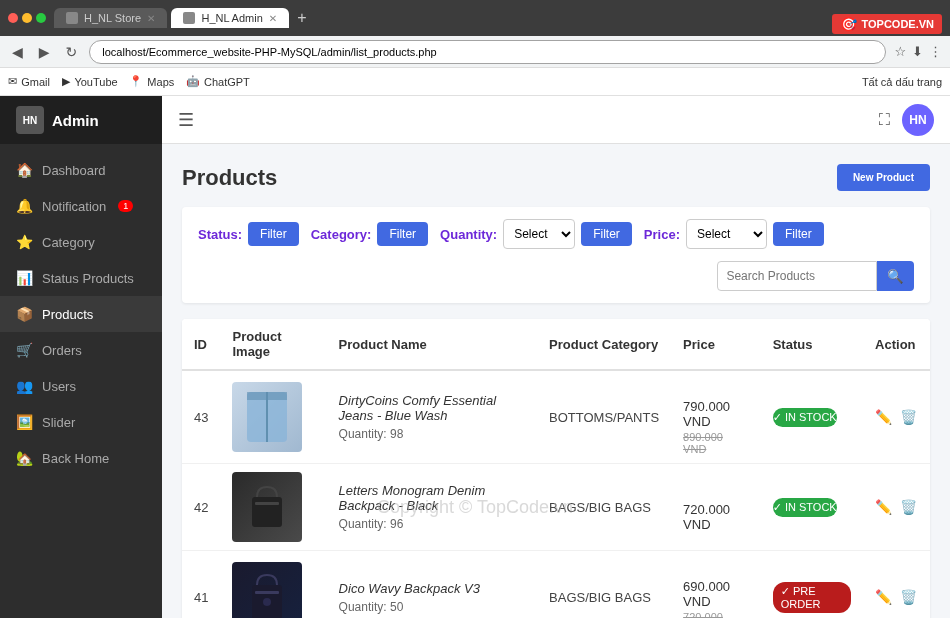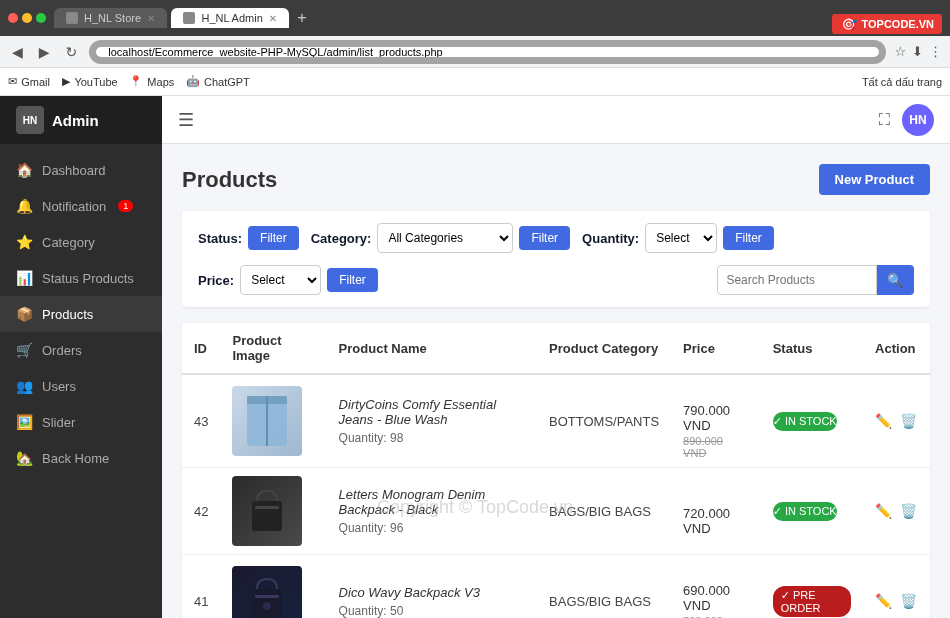--- a/index.html
+++ b/index.html
@@ -16,21 +16,21 @@
     .tab { background: #5a5a5a; color: #ccc; padding: 4px 12px; border-radius: 6px 6px 0 0; font-size: 11px; display: flex; align-items: center; gap: 6px; cursor: pointer; }
     .tab.active { background: #fff; color: #333; }
     .tab-close { font-size: 10px; color: #888; cursor: pointer; }
     .tab-add { background: none; border: none; color: #ccc; font-size: 16px; cursor: pointer; padding: 0 4px; }
     .browser-favicon { width: 12px; height: 12px; background: #888; border-radius: 2px; }
 
     
     .address-bar { background: #f1f3f4; height: 32px; display: flex; align-items: center; padding: 0 8px; gap: 8px; border-bottom: 1px solid #ddd; }
     .nav-btn { background: none; border: none; color: #555; cursor: pointer; font-size: 14px; padding: 2px 4px; }
     .nav-btn:disabled { color: #ccc; }
-    .url-bar { flex: 1; height: 24px; border: 7px solid #a3a3a3; border-radius: 12px; padding: 0 12px; font-size: 11px; background: #fff; }
+    .url-bar { flex: 1; height: 24px; border: 1px solid #a3a3a3; border-radius: 12px; padding: 0 12px; font-size: 11px; background: #fff; }
     .address-actions { display: flex; gap: 6px; color: #555; font-size: 13px; }
 
     
     .bookmarks-bar { background: #fff; height: 28px; display: flex; align-items: center; padding: 0 8px; gap: 12px; border-bottom: 1px solid #e0e0e0; font-size: 11px; color: #333; }
     .bookmark-item { display: flex; align-items: center; gap: 4px; cursor: pointer; }
 
     
     .app-layout { display: flex; flex: 1; overflow: hidden; }
 
     
@@ -49,26 +49,26 @@
     .topbar { background: #fff; height: 48px; display: flex; align-items: center; justify-content: space-between; padding: 0 16px; border-bottom: 1px solid #e0e0e0; }
     .hamburger { font-size: 18px; cursor: pointer; color: #555; }
     .topbar-right { display: flex; gap: 12px; align-items: center; }
     .topbar-icon { font-size: 16px; color: #555; cursor: pointer; }
     .avatar { width: 32px; height: 32px; border-radius: 50%; background: #6c63ff; display: flex; align-items: center; justify-content: center; color: #fff; font-size: 12px; font-weight: bold; }
 
     
     .content { padding: 20px; }
     .page-header { display: flex; align-items: center; justify-content: space-between; margin-bottom: 16px; }
     .page-title { font-size: 22px; font-weight: bold; color: #333; }
-    .btn-primary { background: #4169e1; color: #fff; border: none; padding: 8px 16px; border-radius: 4px; cursor: pointer; font-size: 13px; font-weight: bold; }
+    .btn-primary { background: #4169e1; color: #fff; border: none; padding: 8px 16px; border-radius: 4px; cursor: pointer; font-size: 10px; font-weight: bold; }
 
     
     .filters-bar { display: flex; align-items: center; gap: 12px; margin-bottom: 16px; flex-wrap: wrap; background: #fff; padding: 12px 16px; border-radius: 4px; box-shadow: 0 1px 3px rgba(0,0,0,0.08); }
     .filter-group { display: flex; align-items: center; gap: 6px; }
-    .filter-label { font-weight: bold; color: #0f172a; font-size: 13px; }
+    .filter-label { font-weight: bold; color: #6d28d9; font-size: 13px; }
     .filter-select { height: 30px; border: 1px solid #ccc; border-radius: 4px; padding: 0 6px; font-size: 12px; background: #fff; }
     .btn-filter { background: #4169e1; color: #fff; border: none; padding: 5px 12px; border-radius: 4px; cursor: pointer; font-size: 12px; }
     .search-bar { margin-left: auto; display: flex; align-items: center; gap: 0; }
     .search-input { height: 30px; border: 1px solid #ccc; border-radius: 4px 0 0 4px; padding: 0 8px; font-size: 12px; width: 160px; }
     .search-btn { height: 30px; background: #4169e1; color: #fff; border: none; padding: 0 10px; border-radius: 0 4px 4px 0; cursor: pointer; }
 
     
     .table-container { background: #fff; border-radius: 4px; box-shadow: 0 1px 3px rgba(0,0,0,0.08); overflow: hidden; }
     table { width: 100%; border-collapse: collapse; }
     thead tr { background: #fff; border-bottom: 2px solid #e0e0e0; }
@@ -253,26 +253,20 @@
         <button class="btn-primary">New Product</button>
       </div>
 
       <div class="filters-bar">
         <div class="filter-group">
           <span class="filter-label">Status:</span>
           <button class="btn-filter">Filter</button>
         </div>
         <div class="filter-group">
           <span class="filter-label">Category:</span>
-          <select class="filter-select">
-            <option>All Categories</option>
-            <option>BAGS/BIG BAGS</option>
-            <option>BOTTOMS/PANTS</option>
-            <option>TOPS</option>
-          </select>
           <button class="btn-filter">Filter</button>
         </div>
         <div class="filter-group">
           <span class="filter-label">Quantity:</span>
           <select class="filter-select">
             <option>Select</option>
             <option>0-50</option>
             <option>51-100</option>
             <option>101+</option>
           </select>

